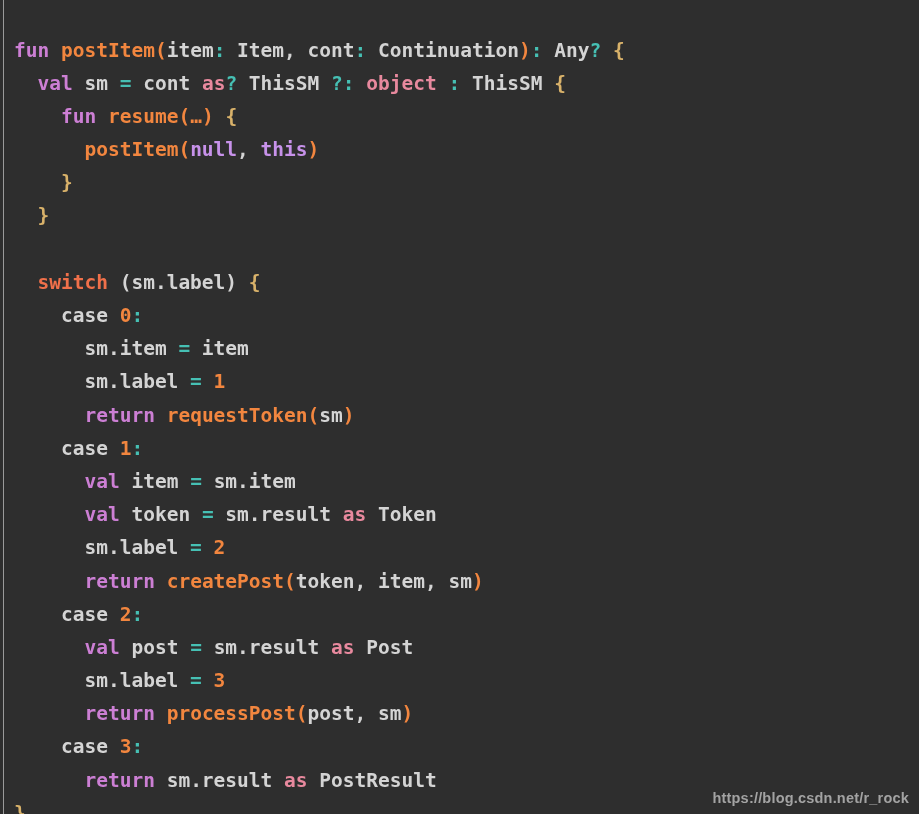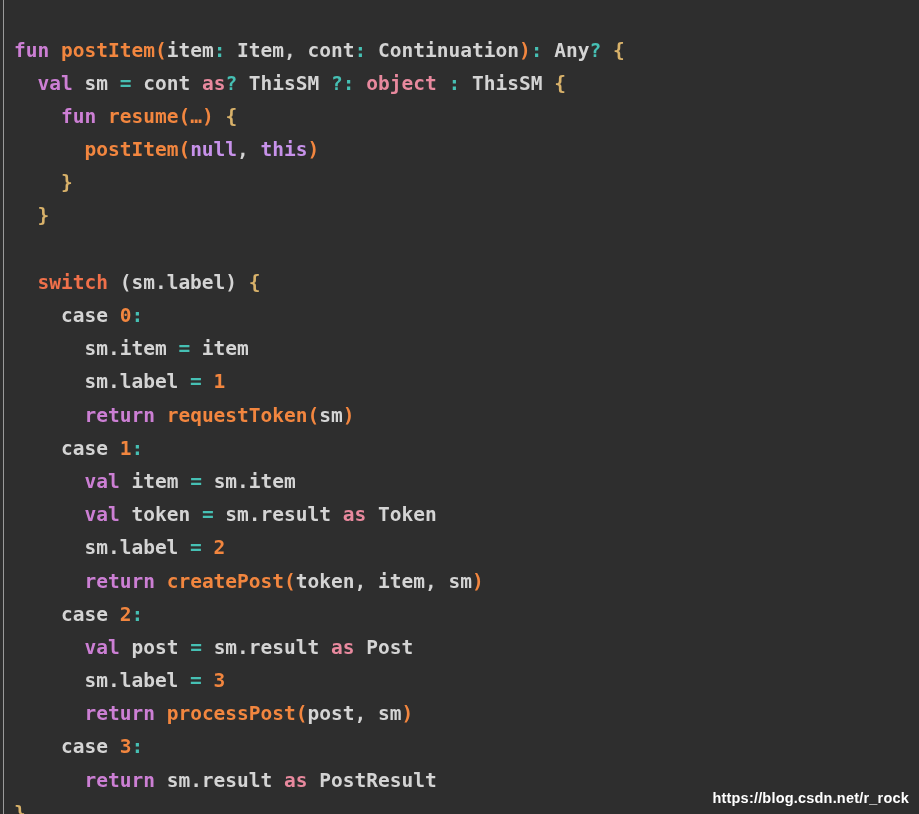--- a/index.html
+++ b/index.html
@@ -78,15 +78,15 @@
 </style>
 </head>
 <body>
 
 <div id="code-viewport" style="background: rgb(46, 46, 46); font-weight: bold;">
 
   <div id="gutter-rule" style="background: rgb(154, 154, 154);"></div>
 
   <pre id="code-block" style="font-size: 19.5px; line-height: 33.2px;"><div class="code-line" style="height: 33.2px;"><span class="t-kw" style="color: rgb(204, 127, 212);">fun</span><span class="t-plain" style="color: rgb(212, 212, 212);"> </span><span class="t-fn" style="color: rgb(242, 134, 63);">postItem</span><span class="t-paren" style="color: rgb(242, 134, 63);">(</span><span class="t-plain" style="color: rgb(212, 212, 212);">item</span><span class="t-punc" style="color: rgb(70, 192, 180);">:</span><span class="t-type" style="color: rgb(212, 212, 212);"> Item</span><span class="t-plain" style="color: rgb(212, 212, 212);">, </span><span class="t-plain" style="color: rgb(212, 212, 212);">cont</span><span class="t-punc" style="color: rgb(70, 192, 180);">:</span><span class="t-type" style="color: rgb(212, 212, 212);"> Continuation</span><span class="t-paren" style="color: rgb(242, 134, 63);">)</span><span class="t-punc" style="color: rgb(70, 192, 180);">:</span><span class="t-type" style="color: rgb(212, 212, 212);"> Any</span><span class="t-punc" style="color: rgb(70, 192, 180);">?</span><span class="t-plain" style="color: rgb(212, 212, 212);"> </span><span class="t-brace" style="color: rgb(217, 178, 106);">{</span></div><div class="code-line" style="height: 33.2px;"><span class="t-plain" style="color: rgb(212, 212, 212);">  </span><span class="t-kw" style="color: rgb(204, 127, 212);">val</span><span class="t-plain" style="color: rgb(212, 212, 212);"> sm </span><span class="t-punc" style="color: rgb(70, 192, 180);">=</span><span class="t-plain" style="color: rgb(212, 212, 212);"> cont </span><span class="t-kw2" style="color: rgb(232, 137, 158);">as</span><span class="t-punc" style="color: rgb(70, 192, 180);">?</span><span class="t-type" style="color: rgb(212, 212, 212);"> ThisSM </span><span class="t-punc" style="color: rgb(70, 192, 180);">?:</span><span class="t-plain" style="color: rgb(212, 212, 212);"> </span><span class="t-kw2" style="color: rgb(232, 137, 158);">object</span><span class="t-plain" style="color: rgb(212, 212, 212);"> </span><span class="t-punc" style="color: rgb(70, 192, 180);">:</span><span class="t-type" style="color: rgb(212, 212, 212);"> ThisSM </span><span class="t-brace" style="color: rgb(217, 178, 106);">{</span></div><div class="code-line" style="height: 33.2px;"><span class="t-plain" style="color: rgb(212, 212, 212);">    </span><span class="t-kw" style="color: rgb(204, 127, 212);">fun</span><span class="t-plain" style="color: rgb(212, 212, 212);"> </span><span class="t-fn" style="color: rgb(242, 134, 63);">resume</span><span class="t-paren" style="color: rgb(242, 134, 63);">(…)</span><span class="t-plain" style="color: rgb(212, 212, 212);"> </span><span class="t-brace" style="color: rgb(217, 178, 106);">{</span></div><div class="code-line" style="height: 33.2px;"><span class="t-plain" style="color: rgb(212, 212, 212);">      </span><span class="t-fn" style="color: rgb(242, 134, 63);">postItem</span><span class="t-paren" style="color: rgb(242, 134, 63);">(</span><span class="t-const" style="color: rgb(199, 146, 234);">null</span><span class="t-plain" style="color: rgb(212, 212, 212);">, </span><span class="t-const" style="color: rgb(199, 146, 234);">this</span><span class="t-paren" style="color: rgb(242, 134, 63);">)</span></div><div class="code-line" style="height: 33.2px;"><span class="t-plain" style="color: rgb(212, 212, 212);">    </span><span class="t-brace" style="color: rgb(217, 178, 106);">}</span></div><div class="code-line" style="height: 33.2px;"><span class="t-plain" style="color: rgb(212, 212, 212);">  </span><span class="t-brace" style="color: rgb(217, 178, 106);">}</span></div><div class="code-line" style="height: 33.2px;">&nbsp;</div><div class="code-line" style="height: 33.2px;"><span class="t-plain" style="color: rgb(212, 212, 212);">  </span><span class="t-ctrl" style="color: rgb(240, 112, 74);">switch</span><span class="t-plain" style="color: rgb(212, 212, 212);"> (sm.label) </span><span class="t-brace" style="color: rgb(217, 178, 106);">{</span></div><div class="code-line" style="height: 33.2px;"><span class="t-plain" style="color: rgb(212, 212, 212);">    </span><span class="t-case" style="color: rgb(212, 212, 212);">case</span><span class="t-plain" style="color: rgb(212, 212, 212);"> </span><span class="t-num" style="color: rgb(242, 134, 63);">0</span><span class="t-punc" style="color: rgb(70, 192, 180);">:</span></div><div class="code-line" style="height: 33.2px;"><span class="t-plain" style="color: rgb(212, 212, 212);">      sm.item </span><span class="t-punc" style="color: rgb(70, 192, 180);">=</span><span class="t-plain" style="color: rgb(212, 212, 212);"> item</span></div><div class="code-line" style="height: 33.2px;"><span class="t-plain" style="color: rgb(212, 212, 212);">      sm.label </span><span class="t-punc" style="color: rgb(70, 192, 180);">=</span><span class="t-plain" style="color: rgb(212, 212, 212);"> </span><span class="t-num" style="color: rgb(242, 134, 63);">1</span></div><div class="code-line" style="height: 33.2px;"><span class="t-plain" style="color: rgb(212, 212, 212);">      </span><span class="t-kw" style="color: rgb(204, 127, 212);">return</span><span class="t-plain" style="color: rgb(212, 212, 212);"> </span><span class="t-fn" style="color: rgb(242, 134, 63);">requestToken</span><span class="t-paren" style="color: rgb(242, 134, 63);">(</span><span class="t-plain" style="color: rgb(212, 212, 212);">sm</span><span class="t-paren" style="color: rgb(242, 134, 63);">)</span></div><div class="code-line" style="height: 33.2px;"><span class="t-plain" style="color: rgb(212, 212, 212);">    </span><span class="t-case" style="color: rgb(212, 212, 212);">case</span><span class="t-plain" style="color: rgb(212, 212, 212);"> </span><span class="t-num" style="color: rgb(242, 134, 63);">1</span><span class="t-punc" style="color: rgb(70, 192, 180);">:</span></div><div class="code-line" style="height: 33.2px;"><span class="t-plain" style="color: rgb(212, 212, 212);">      </span><span class="t-kw" style="color: rgb(204, 127, 212);">val</span><span class="t-plain" style="color: rgb(212, 212, 212);"> item </span><span class="t-punc" style="color: rgb(70, 192, 180);">=</span><span class="t-plain" style="color: rgb(212, 212, 212);"> sm.item</span></div><div class="code-line" style="height: 33.2px;"><span class="t-plain" style="color: rgb(212, 212, 212);">      </span><span class="t-kw" style="color: rgb(204, 127, 212);">val</span><span class="t-plain" style="color: rgb(212, 212, 212);"> token </span><span class="t-punc" style="color: rgb(70, 192, 180);">=</span><span class="t-plain" style="color: rgb(212, 212, 212);"> sm.result </span><span class="t-kw2" style="color: rgb(232, 137, 158);">as</span><span class="t-type" style="color: rgb(212, 212, 212);"> Token</span></div><div class="code-line" style="height: 33.2px;"><span class="t-plain" style="color: rgb(212, 212, 212);">      sm.label </span><span class="t-punc" style="color: rgb(70, 192, 180);">=</span><span class="t-plain" style="color: rgb(212, 212, 212);"> </span><span class="t-num" style="color: rgb(242, 134, 63);">2</span></div><div class="code-line" style="height: 33.2px;"><span class="t-plain" style="color: rgb(212, 212, 212);">      </span><span class="t-kw" style="color: rgb(204, 127, 212);">return</span><span class="t-plain" style="color: rgb(212, 212, 212);"> </span><span class="t-fn" style="color: rgb(242, 134, 63);">createPost</span><span class="t-paren" style="color: rgb(242, 134, 63);">(</span><span class="t-plain" style="color: rgb(212, 212, 212);">token, item, sm</span><span class="t-paren" style="color: rgb(242, 134, 63);">)</span></div><div class="code-line" style="height: 33.2px;"><span class="t-plain" style="color: rgb(212, 212, 212);">    </span><span class="t-case" style="color: rgb(212, 212, 212);">case</span><span class="t-plain" style="color: rgb(212, 212, 212);"> </span><span class="t-num" style="color: rgb(242, 134, 63);">2</span><span class="t-punc" style="color: rgb(70, 192, 180);">:</span></div><div class="code-line" style="height: 33.2px;"><span class="t-plain" style="color: rgb(212, 212, 212);">      </span><span class="t-kw" style="color: rgb(204, 127, 212);">val</span><span class="t-plain" style="color: rgb(212, 212, 212);"> post </span><span class="t-punc" style="color: rgb(70, 192, 180);">=</span><span class="t-plain" style="color: rgb(212, 212, 212);"> sm.result </span><span class="t-kw2" style="color: rgb(232, 137, 158);">as</span><span class="t-type" style="color: rgb(212, 212, 212);"> Post</span></div><div class="code-line" style="height: 33.2px;"><span class="t-plain" style="color: rgb(212, 212, 212);">      sm.label </span><span class="t-punc" style="color: rgb(70, 192, 180);">=</span><span class="t-plain" style="color: rgb(212, 212, 212);"> </span><span class="t-num" style="color: rgb(242, 134, 63);">3</span></div><div class="code-line" style="height: 33.2px;"><span class="t-plain" style="color: rgb(212, 212, 212);">      </span><span class="t-kw" style="color: rgb(204, 127, 212);">return</span><span class="t-plain" style="color: rgb(212, 212, 212);"> </span><span class="t-fn" style="color: rgb(242, 134, 63);">processPost</span><span class="t-paren" style="color: rgb(242, 134, 63);">(</span><span class="t-plain" style="color: rgb(212, 212, 212);">post, sm</span><span class="t-paren" style="color: rgb(242, 134, 63);">)</span></div><div class="code-line" style="height: 33.2px;"><span class="t-plain" style="color: rgb(212, 212, 212);">    </span><span class="t-case" style="color: rgb(212, 212, 212);">case</span><span class="t-plain" style="color: rgb(212, 212, 212);"> </span><span class="t-num" style="color: rgb(242, 134, 63);">3</span><span class="t-punc" style="color: rgb(70, 192, 180);">:</span></div><div class="code-line" style="height: 33.2px;"><span class="t-plain" style="color: rgb(212, 212, 212);">      </span><span class="t-kw" style="color: rgb(204, 127, 212);">return</span><span class="t-plain" style="color: rgb(212, 212, 212);"> sm.result </span><span class="t-kw2" style="color: rgb(232, 137, 158);">as</span><span class="t-type" style="color: rgb(212, 212, 212);"> PostResult</span></div><div class="code-line" style="height: 33.2px;"><span class="t-brace" style="color: rgb(217, 178, 106);">}</span></div></pre>
 
-  <div id="watermark" style="color: #ffffff;">https://blog.csdn.net/r_rock</div>
+  <div id="watermark" style="color: #a3a3a3;">https://blog.csdn.net/r_rock</div>
 
 </div>
 
 </body></html>

